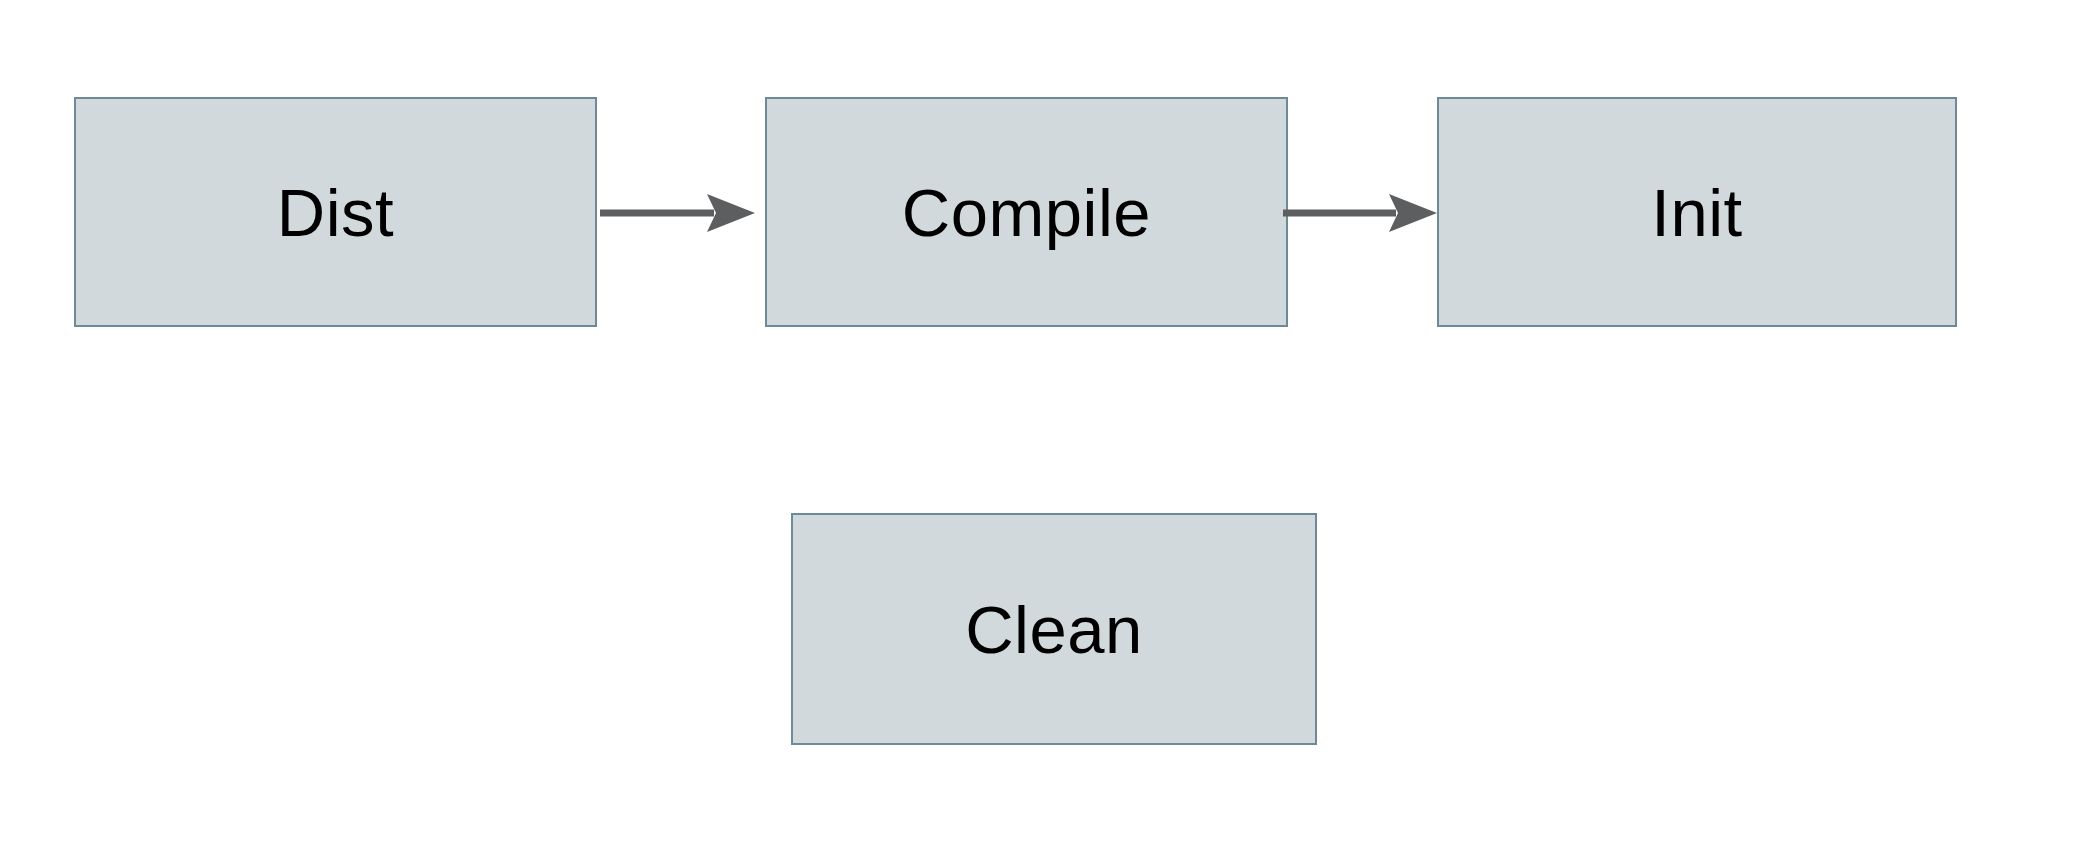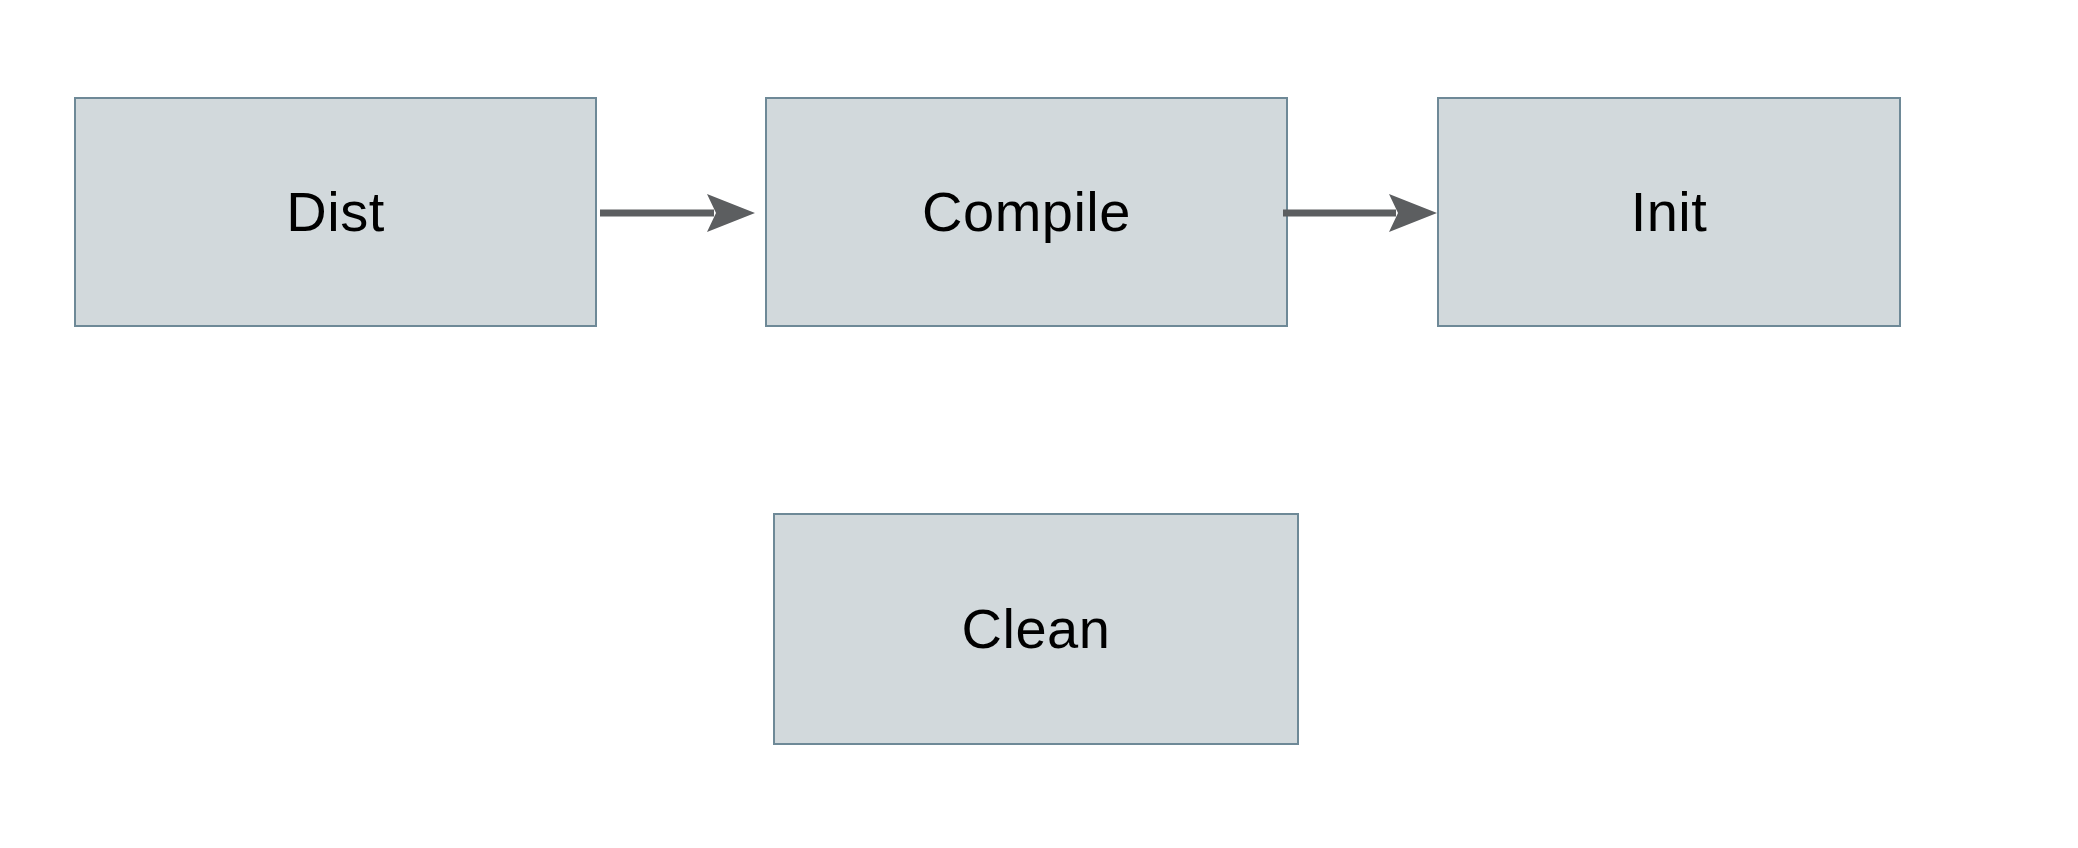--- a/index.html
+++ b/index.html
@@ -25,32 +25,32 @@
   }
   .node {
     position: absolute;
     background: var(--node-fill);
     border: 2px solid var(--node-border);
     display: flex;
     align-items: center;
     justify-content: center;
   }
   .node-label {
-    font-size: 56px;
+    font-size: 67px;
     line-height: 1;
     color: var(--text-color);
     font-weight: 400;
     letter-spacing: 0.5px;
     white-space: nowrap;
     user-select: none;
   }
   #node-dist    { left: 74px;   top: 97px;  width: 523px; height: 230px; }
   #node-compile { left: 757px;  top: 97px;  width: 523px; height: 230px; margin-left: 8px; }
-  #node-init    { left: 1437px; top: 97px;  width: 464px; height: 230px; }
-  #node-clean   { left: 773px;  top: 513px; width: 526px; height: 232px; }
+  #node-init    { left: 1437px; top: 97px;  width: 520px; height: 230px; }
+  #node-clean   { left: 791px;  top: 513px; width: 526px; height: 232px; }
   .edges-layer {
     position: absolute;
     left: 0; top: 0;
     width: 2078px;
     height: 848px;
     pointer-events: none;
   }
   .edge-line { stroke: var(--arrow-color); stroke-width: 7; fill: none; }
   .edge-head { fill: var(--arrow-color); stroke: none; }
 </style>

